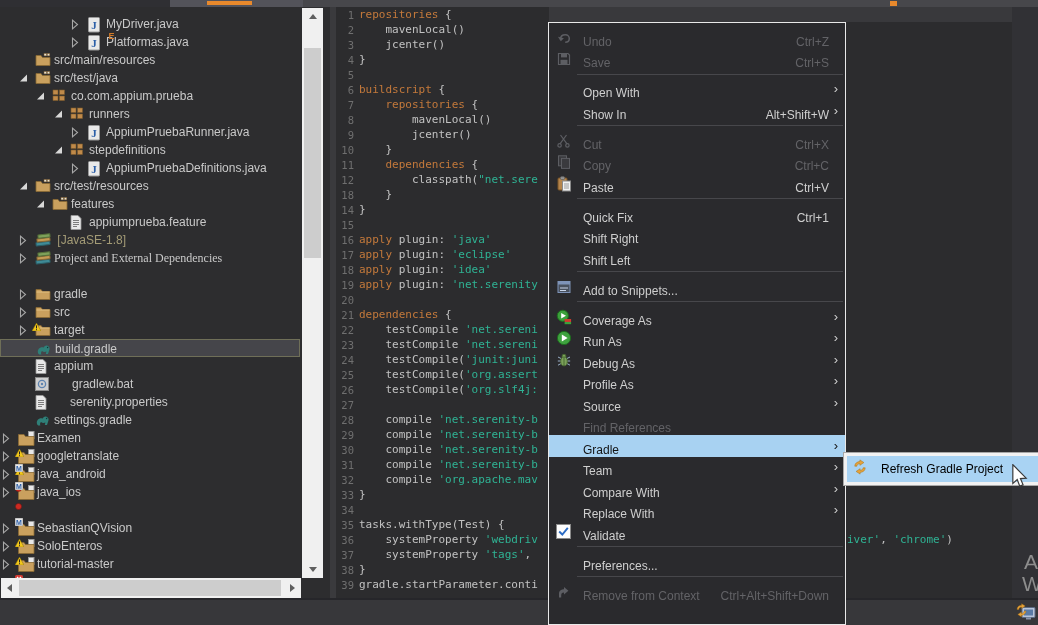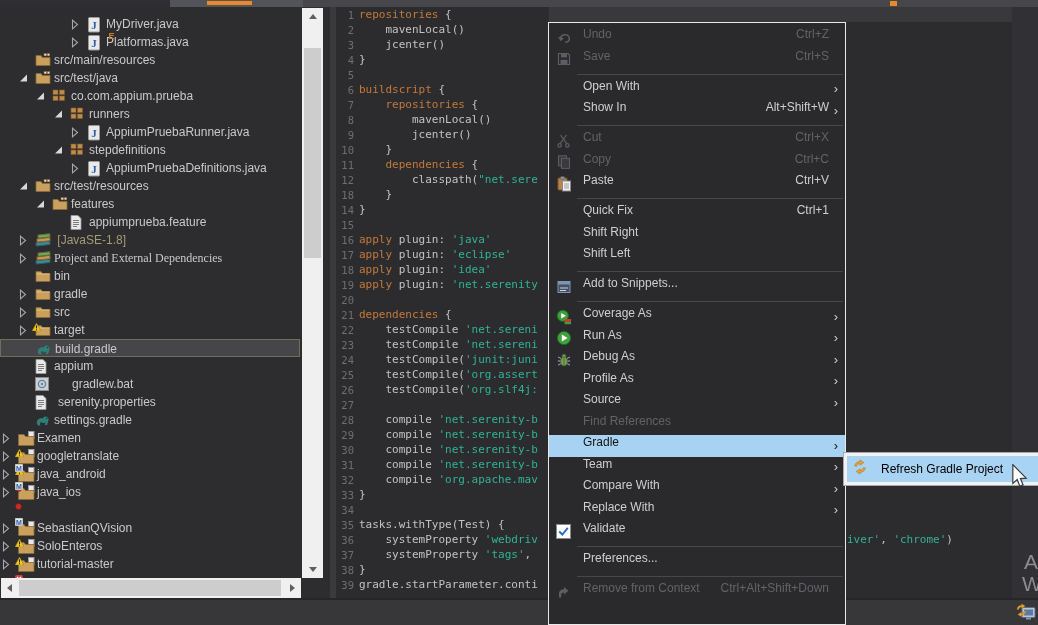--- a/index.html
+++ b/index.html
@@ -44,21 +44,21 @@
   .tk-k{color:var(--kw);} .tk-p{color:var(--pl);} .tk-s{color:var(--st);}
   .overflow-frag{position:absolute;left:517px;top:526px;height:15px;line-height:15px;font:11px "DejaVu Sans Mono",monospace;white-space:pre;}
   .wm{position:absolute;font-size:21px;color:#8d8d8d;font-family:"Liberation Sans",sans-serif;}
   
   .statusline{position:absolute;left:0;top:598px;width:1038px;height:2px;background:#26262a;}
   .statusbar{position:absolute;left:0;top:600px;width:1038px;height:25px;background:#37373a;}
   .sync-icon{position:absolute;left:1016px;top:3px;width:20px;height:19px;}
   
   .menu{position:absolute;left:548px;top:22px;width:298px;height:603px;background:#2a2a2d;
         border:1px solid #e9e9e9;box-sizing:border-box;padding-top:4px;z-index:10;}
-  .mi{position:relative;height:21.5px;display:flex;align-items:flex-start;padding-left:34px;font-size:12px;}
+  .mi{position:relative;height:21.5px;display:flex;align-items:flex-end;padding-left:34px;font-size:12px;}
   .mi .ic{position:absolute;left:7px;top:2.5px;width:16px;height:16px;}
   .mi .lab{color:#cfcfcf;white-space:pre;}
   .mi .sc{margin-left:auto;margin-right:16px;color:#cfcfcf;white-space:pre;}
   .mi .arr{position:absolute;right:7px;top:50%;transform:translateY(-54%);color:#cfcfcf;font-size:13px;}
   .mi.dis .lab,.mi.dis .sc{color:#636367;}
   .mi.hl{background:#a8d2f2;}
   .mi.hl .lab,.mi.hl .arr{color:#141414;}
   .msep{height:1px;background:#47474b;margin:3.75px 2px 3.75px 28px;}
   
   .submenu{position:absolute;left:843px;top:452px;width:200px;height:34px;background:#f2f2f2;
@@ -269,29 +269,20 @@
             </svg></span>
           <span class="ticon" style="left: 35px;">
             <svg width="17" height="14" viewBox="0 0 17 14">
               <rect x="1" y="9" width="14" height="3.2" rx="0.5" fill="#3f8a96" stroke="#2b5f68" transform="rotate(-7 8 10.5)"></rect>
               <rect x="2" y="5.2" width="13" height="3.2" rx="0.5" fill="#c39b55" stroke="#8a6a34" transform="rotate(-7 8.5 6.8)"></rect>
               <rect x="3" y="1.4" width="12" height="3.2" rx="0.5" fill="#7da05a" stroke="#55703a" transform="rotate(-7 9 3)"></rect>
             </svg>
           </span>
           <span class="tlabel" style="left: 54px;">Project and External Dependencies</span>
         </div>
-        <div class="trow" style="top: 260px;">
-          <span class="ticon" style="left: 35px;">
-            <svg width="16" height="13" viewBox="0 0 16 13">
-              <path d="M1 2.5 h5 l1.5 2 H15 v8 H1 Z" fill="#c9a05e" stroke="#8a6a34" stroke-width="0.8"></path>
-              <path d="M1.5 5 h13" stroke="#e2c183"></path>
-            </svg>
-          </span>
-          <span class="tlabel" style="left: 54px;">bin</span>
-        </div>
         <div class="trow" style="top: 278px;">
           <span class="tarrow" style="left: 19px;"><svg width="8" height="11" viewBox="0 0 8 11">
               <path d="M1.5 1.2 L6.5 5.5 L1.5 9.8 Z" fill="none" stroke="#a8a8a8" stroke-width="1.1"></path>
             </svg></span>
           <span class="ticon" style="left: 35px;">
             <svg width="16" height="13" viewBox="0 0 16 13">
               <path d="M1 2.5 h5 l1.5 2 H15 v8 H1 Z" fill="#c9a05e" stroke="#8a6a34" stroke-width="0.8"></path>
               <path d="M1.5 5 h13" stroke="#e2c183"></path>
             </svg>
           </span>
@@ -360,21 +351,21 @@
         </div>
         <div class="trow" style="top: 386px;">
           <span class="ticon" style="left: 35px;">
             <svg width="12" height="15" viewBox="0 0 12 15">
               <path d="M1 0.5 h7 l3 3 V14.5 H1 Z" fill="#e9e9e9" stroke="#9a9a9a" stroke-width="0.8"></path>
               <g stroke="#7d7d7d">
                 <path d="M3 5.5 h6 M3 7.5 h6 M3 9.5 h6 M3 11.5 h4"></path>
               </g>
             </svg>
           </span>
-          <span class="tlabel" style="left: 58px; text-align: center;">serenity.properties</span>
+          <span class="tlabel" style="left: 70px; text-align: center;">serenity.properties</span>
         </div>
         <div class="trow" style="top: 404px;">
           <span class="ticon" style="left: 35px;">
             <svg width="15" height="14" viewBox="0 0 15 13">
               <path d="M3.2 12 C1.6 10.8 1.2 8.2 2.6 6.4 C3.8 4.9 6 4.4 7.8 5 C8.3 3.4 10 2.6 11.6 3.2 C13.2 3.8 14 5.6 13.4 7.2 L12 11.5 L9.8 11.5 L10.4 9 C9 9.8 7.2 9.6 6 8.6 C5 9.4 4.8 10.8 5.4 12 Z" fill="#2f7f78"></path>
               <circle cx="11.6" cy="5" r="0.7" fill="#0d3a36"></circle>
             </svg>
           </span>
           <span class="tlabel" style="left: 54px;">settings.gradle</span>
         </div>

